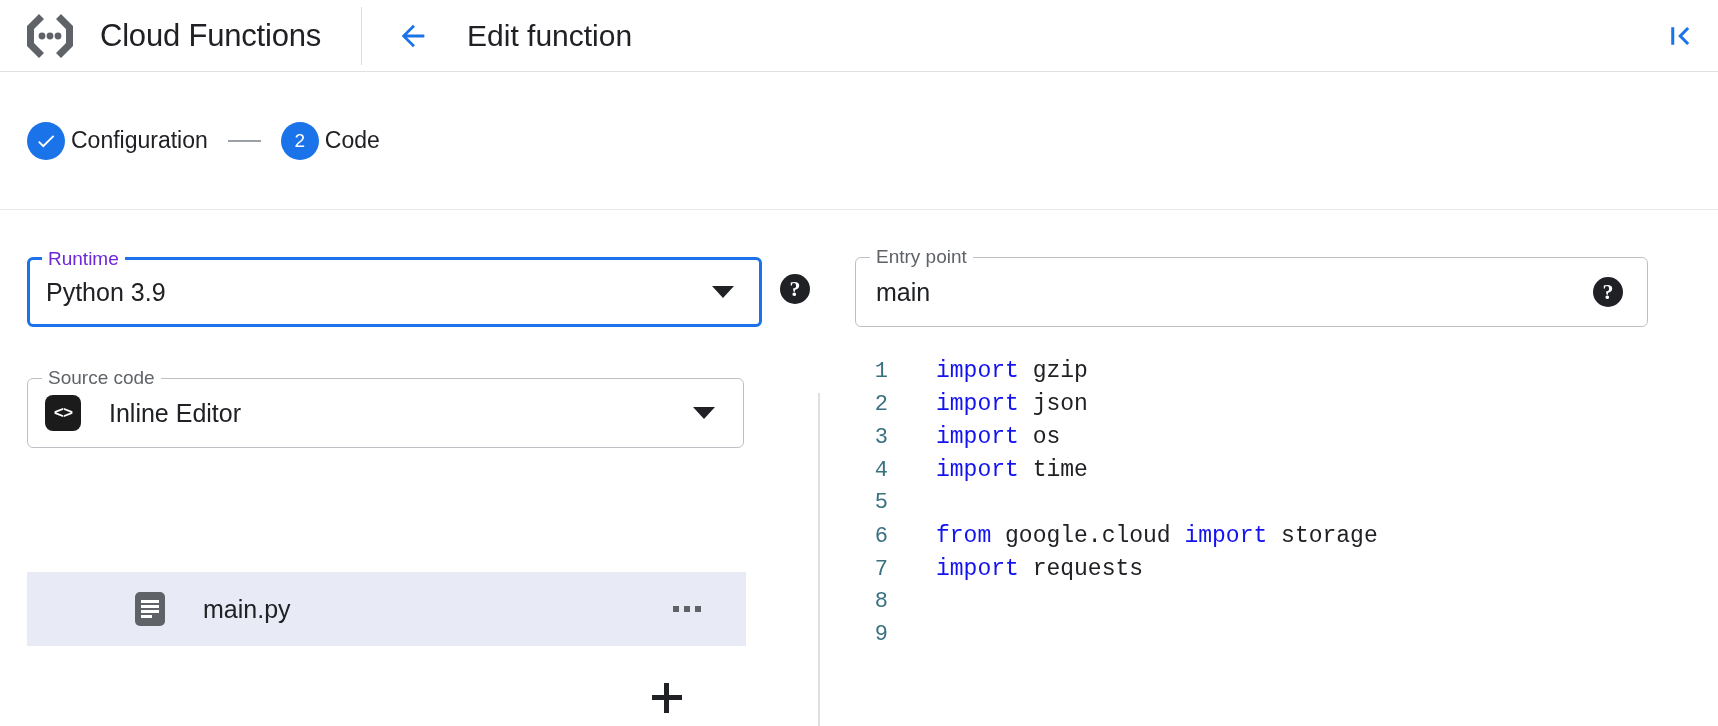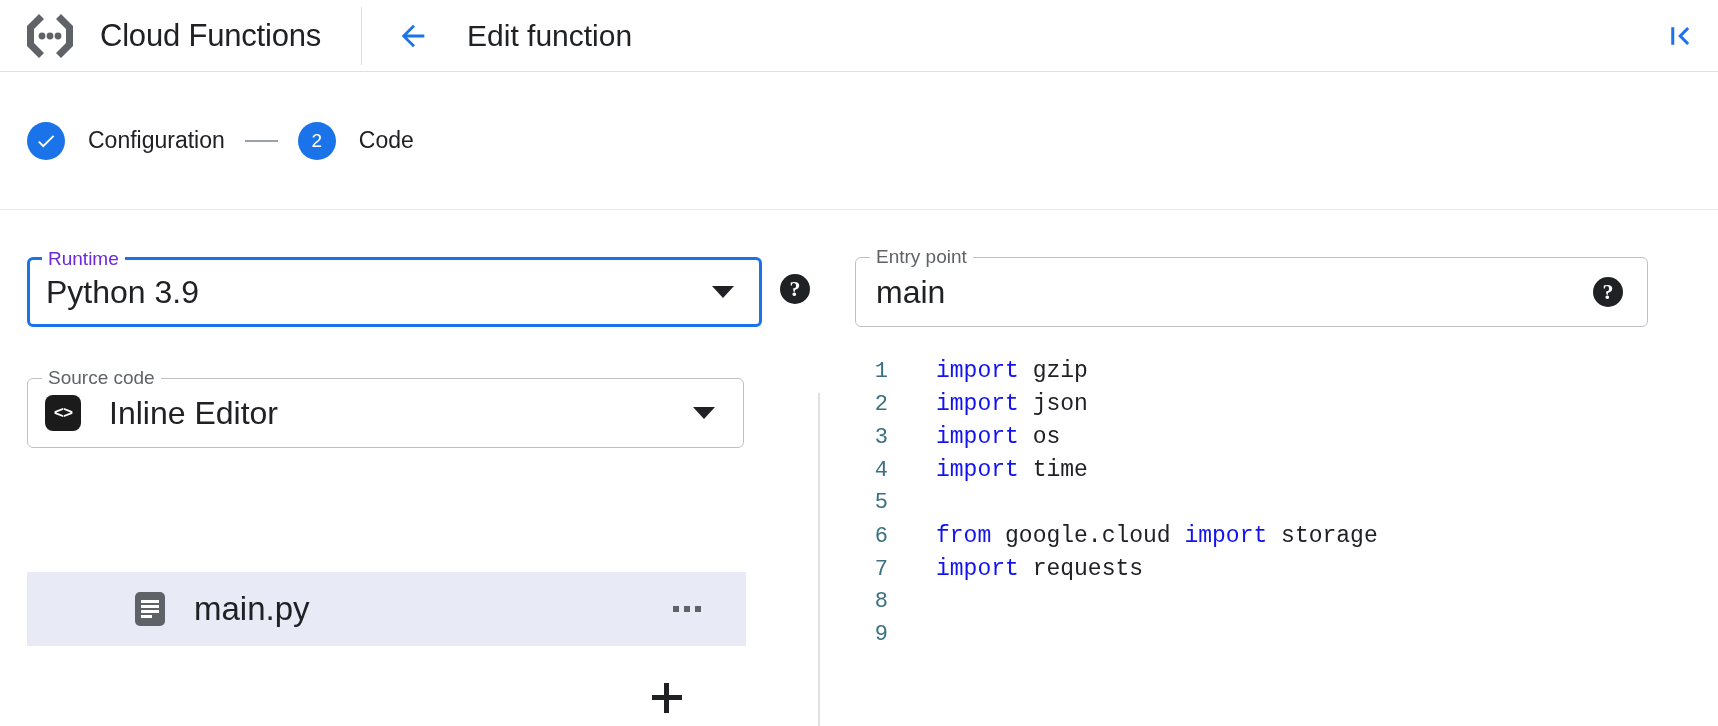--- a/index.html
+++ b/index.html
@@ -50,21 +50,21 @@
     display: flex; align-items: center; padding-left: 27px;
   }
   .step { display: flex; align-items: center; cursor: pointer; }
   .step-circle {
     width: 38px; height: 38px; border-radius: 50%;
     background: #1a73e8; color: #fff;
     display: flex; align-items: center; justify-content: center;
     font-size: 19px; font-weight: 500; flex: 0 0 auto;
   }
   .step-label {
-    font-size: 23px; color: #202124; margin-left: 23px; white-space: nowrap;
+    font-size: 23px; color: #202124; margin-left: 6px; white-space: nowrap;
   }
   .step-connector {
     width: 33px; height: 2px; background: #9aa0a6; margin: 0 20px;
     flex: 0 0 auto;
   }
 
   
   .content { position: absolute; left: 0; top: 210px; width: 1718px; height: 516px; }
 
   
@@ -81,21 +81,21 @@
   .field-legend {
     position: absolute; top: -11px; left: 14px;
     background: #fff; padding: 0 6px;
     font-size: 19px; color: #5f6368; white-space: nowrap;
     line-height: 20px;
   }
   .field.focused .field-legend {
     color: #6d28d9; font-weight: 500; left: 12px;
   }
   .field-value {
-    font-size: 32px; color: #202124; white-space: nowrap;
+    font-size: 25px; color: #202124; white-space: nowrap;
   }
   .field-arrow {
     width: 0; height: 0;
     border-left: 11px solid transparent;
     border-right: 11px solid transparent;
     border-top: 12px solid #202124;
     flex: 0 0 auto;
   }
   .help-icon {
     width: 30px; height: 30px; border-radius: 50%;
@@ -156,21 +156,21 @@
     margin-left: 108px; flex: 0 0 auto; position: relative;
   }
   .file-icon i {
     position: absolute; left: 6px; background: #fff; height: 2.5px; display:block;
   }
   .file-icon i:nth-child(1){ top: 8px;  width: 18px; }
   .file-icon i:nth-child(2){ top: 13px; width: 18px; }
   .file-icon i:nth-child(3){ top: 18px; width: 18px; }
   .file-icon i:nth-child(4){ top: 23px; width: 11px; }
   .file-name {
-    font-size: 33px; color: #202124; margin-left: 29px; white-space: nowrap; text-align: center;
+    font-size: 25px; color: #202124; margin-left: 38px; white-space: nowrap; text-align: center;
   }
   .file-more {
     margin-left: auto; margin-right: 45px;
     display: flex; align-items: center; gap: 5px; cursor: pointer;
   }
   .file-more span { width: 6px; height: 6px; background: #5f6368; display:block; }
 
   
   .editor-divider {
     position: absolute; left: 818px; top: 183px; width: 2px; height: 333px;

